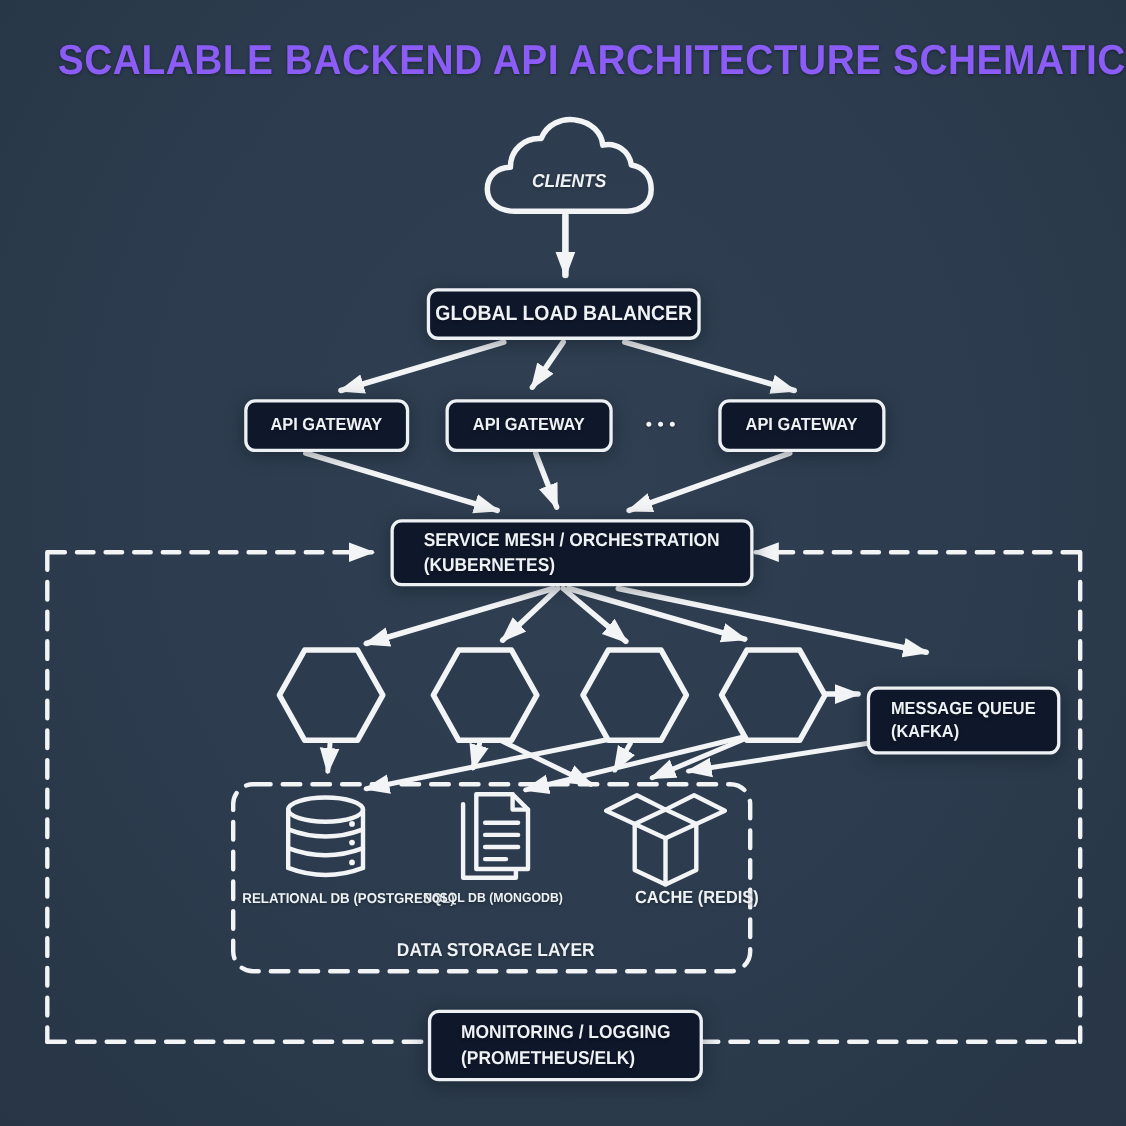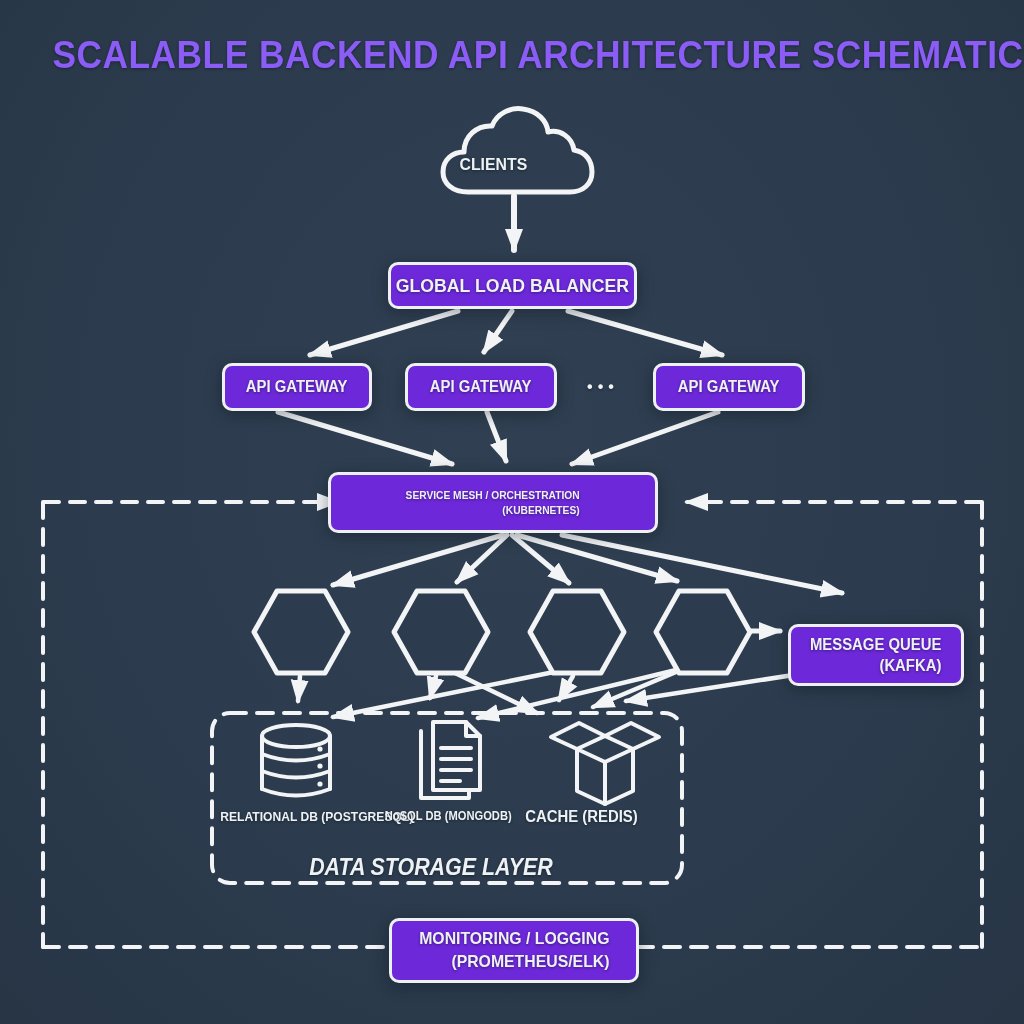--- a/index.html
+++ b/index.html
@@ -9,26 +9,26 @@
     font-family:"Liberation Sans","DejaVu Sans",sans-serif;
     color:#eef2f4;
   }
   .stage{position:relative;width:1024px;height:1024px;}
   svg.lines{position:absolute;left:0;top:0;z-index:1;}
   .lbl{display:inline-block;transform:scaleX(0.93);transform-origin:center;
        white-space:nowrap;font-weight:bold;
        text-shadow:0 1px 3px rgba(5,12,20,0.45);}
   .node{
     position:absolute;z-index:2;
-    background:#6d28d9;
+    background:#0f172a;
     border:3px solid #eef1f3;
     border-radius:10px;
     display:flex;flex-direction:column;align-items:center;justify-content:center;
     box-shadow:0 3px 16px rgba(8,16,25,0.40);
-    text-align:right;
+    text-align:left;
   }
   .node .line{display:block;line-height:1.32;}
   .title{
     left:16px;top:34px;width:1024px;text-align:center;
     font-size:38px;font-weight:bold;letter-spacing:0.5px;color:#8b5cf6;
   }
   .freeText{position:absolute;z-index:2;text-align:center;font-weight:bold;
             text-shadow:0 1px 3px rgba(5,12,20,0.45);}
   .ellipsis{font-size:16px;letter-spacing:5px;color:#f2f4f6;}
 </style>
@@ -125,42 +125,42 @@
         <path d="M577,749 L551,737 L579,723 L605,736"></path>
         <path d="M633,749 L659,737 L631,723 L605,736"></path>
       </g>
     </g>
   </svg>
 
   <div class="freeText title">
     <span class="lbl">SCALABLE BACKEND API ARCHITECTURE SCHEMATIC</span>
   </div>
 
-  <div class="freeText" style="left:423px;top:155px;width:140px;font-size:17px;">
+  <div class="freeText" style="left:447px;top:155px;width:140px;font-size:17px;font-style:italic;">
     <span class="lbl">CLIENTS</span>
   </div>
 
   <div class="node" style="left:388px;top:262px;width:243px;height:41px;font-size:19px;">
     <span class="lbl">GLOBAL LOAD BALANCER</span>
   </div>
 
   <div class="node" style="left:222px;top:363px;width:144px;height:42px;font-size:16px;">
     <span class="lbl">API GATEWAY</span>
   </div>
   <div class="node" style="left:405px;top:363px;width:146px;height:42px;font-size:16px;">
     <span class="lbl">API GATEWAY</span>
   </div>
   <div class="freeText ellipsis" style="left:578px;top:378px;width:50px;">
     <span>•••</span>
   </div>
   <div class="node" style="left:653px;top:363px;width:146px;height:42px;font-size:16px;">
     <span class="lbl">API GATEWAY</span>
   </div>
 
-  <div class="node" style="left:328px;top:472px;width:324px;height:55px;font-size:11px;">
+  <div class="node" style="left:355px;top:472px;width:324px;height:55px;font-size:17px;">
     <span class="lbl">
       <span class="line">SERVICE MESH / ORCHESTRATION</span>
       <span class="line">(KUBERNETES)</span>
     </span>
   </div>
 
 
   <div class="node" style="left:788px;top:600px;width:170px;height:56px;font-size:16px;margin-top:24px;">
     <span class="lbl">
       <span class="line">MESSAGE QUEUE</span>
@@ -175,28 +175,28 @@
     </span>
   </div>
 
   <div class="freeText" style="left:368px;top:806px;width:160px;font-size:12px;line-height:21px;">
     <span class="lbl">
       <span class="line">NoSQL DB</span>
       <span class="line">(MONGODB)</span>
     </span>
   </div>
 
-  <div class="freeText" style="left:504px;top:806px;width:155px;font-size:16px;line-height:21px;">
+  <div class="freeText" style="left:556px;top:806px;width:155px;font-size:16px;line-height:21px;">
     <span class="lbl">
       <span class="line">CACHE</span>
       <span class="line">(REDIS)</span>
     </span>
   </div>
 
-  <div class="freeText" style="left:196px;top:854px;width:470px;font-size:23px;font-style:italic;">
+  <div class="freeText" style="left:216px;top:854px;width:470px;font-size:17px;">
     <span class="lbl">DATA STORAGE LAYER</span>
   </div>
 
   <div class="node" style="left:389px;top:918px;width:244px;height:59px;font-size:17px;">
     <span class="lbl">
       <span class="line">MONITORING / LOGGING</span>
       <span class="line">(PROMETHEUS/ELK)</span>
     </span>
   </div>
 

